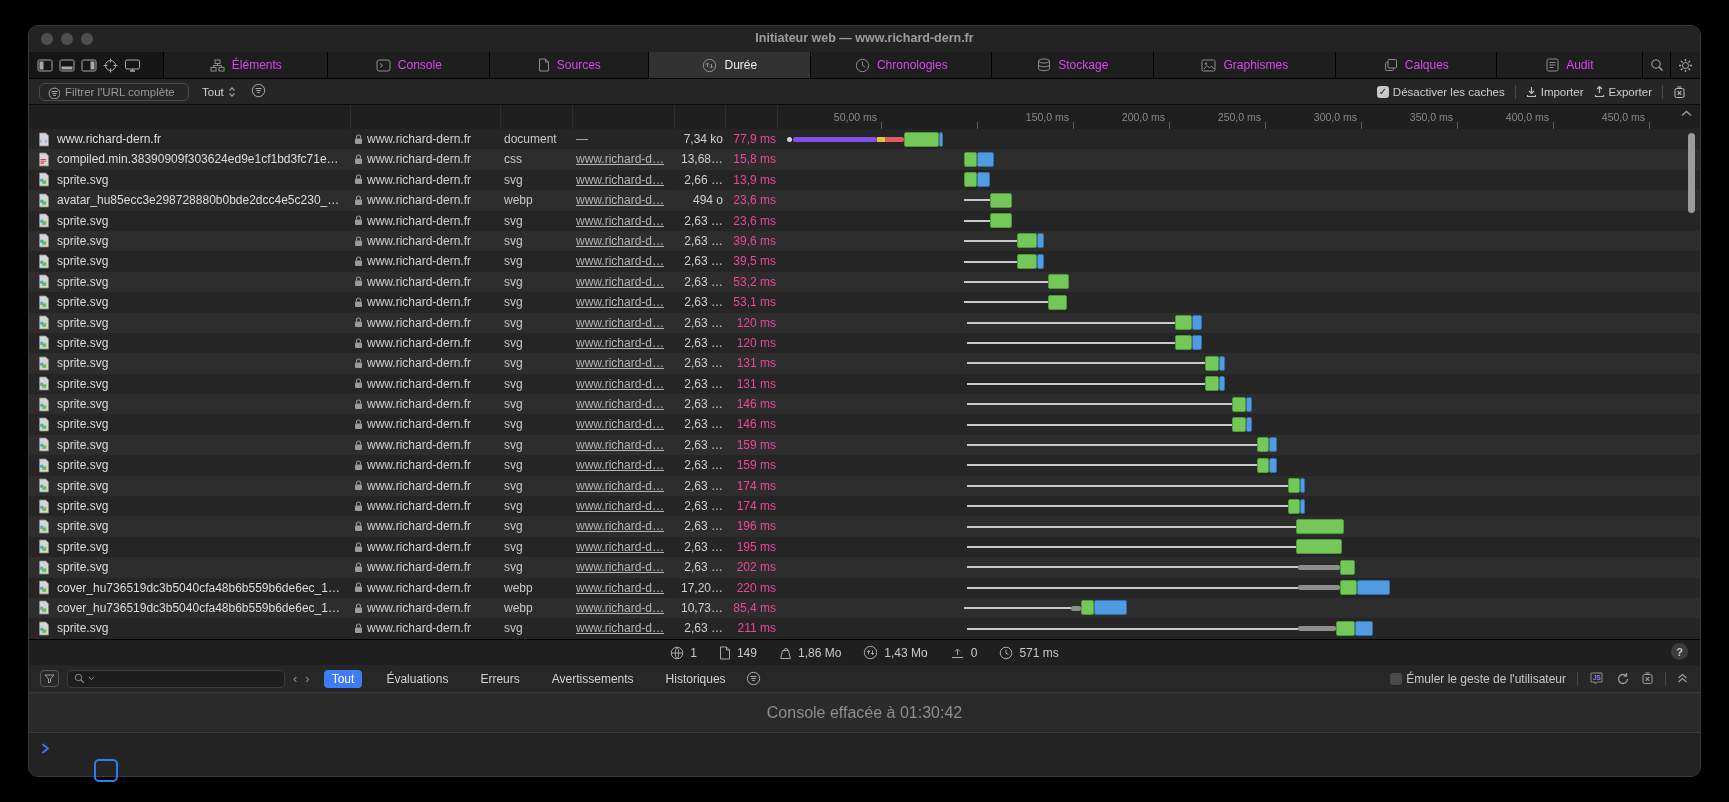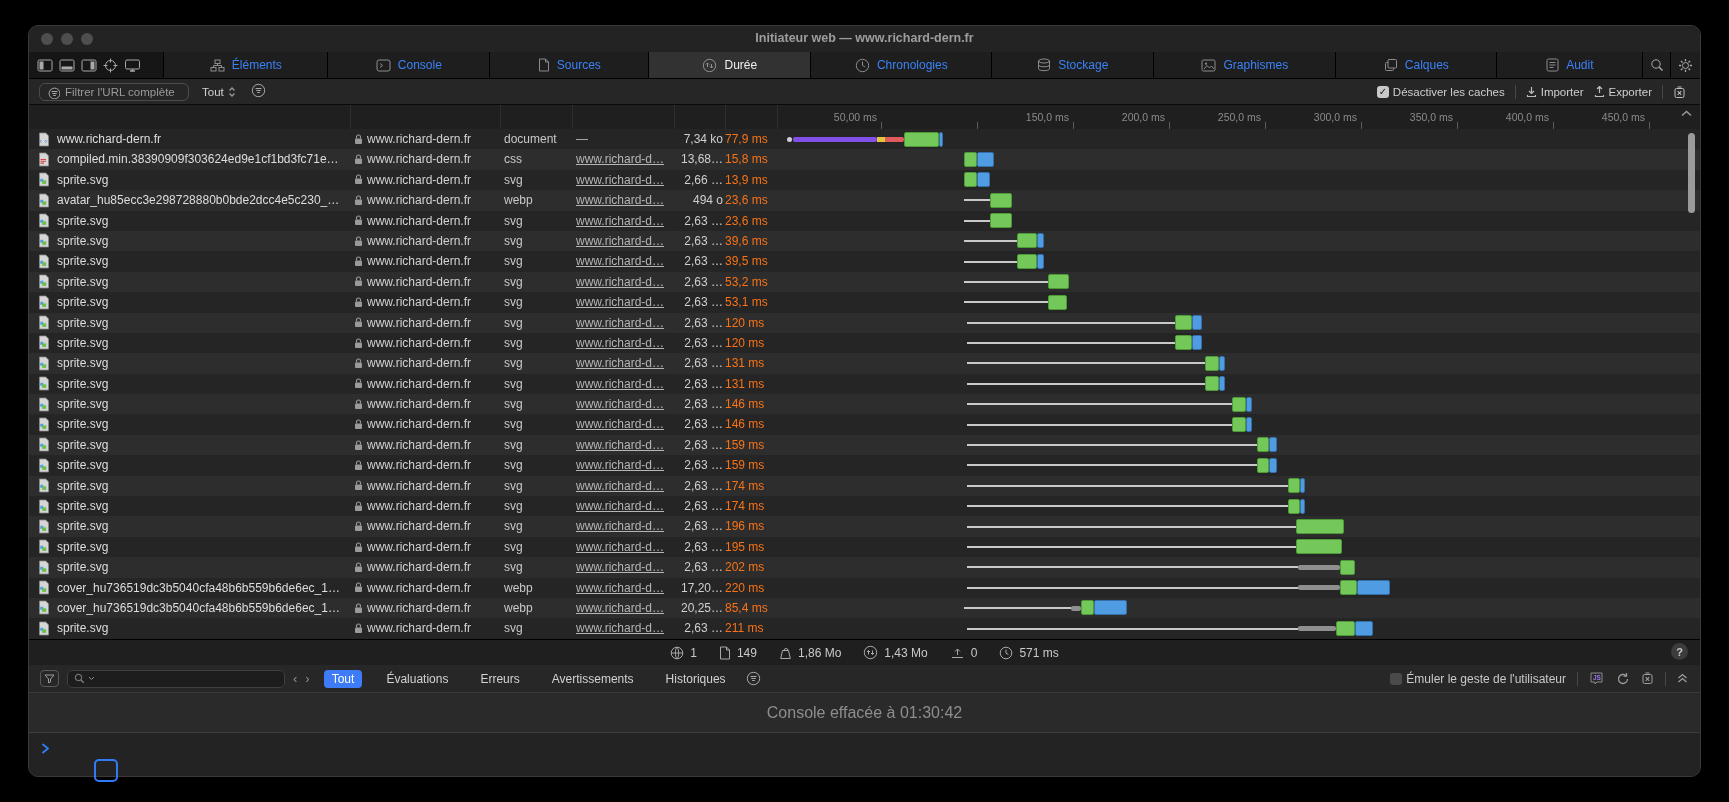--- a/index.html
+++ b/index.html
@@ -9,21 +9,21 @@
     border:1px solid #3a3a3a;border-radius:10px;overflow:hidden;color:#d6d6d6;font-size:12px;}
   
   .titlebar{position:absolute;left:0;top:0;width:100%;height:26px;background:#232323;}
   .traffic{position:absolute;top:7px;width:12px;height:12px;border-radius:50%;background:#4e4e4e;}
   .title{position:absolute;left:0;right:0;top:5px;text-align:center;color:#9d9d9d;font-size:12.5px;font-weight:700;}
   
   .tabbar{position:absolute;left:0;top:26px;width:100%;height:27px;background:#161616;display:flex;border-bottom:1px solid #000;}
   .winctrls{width:136px;display:flex;align-items:center;gap:6px;padding-left:8px;border-right:1px solid #000;}
   .winctrls svg{flex:none;}
   .tab{height:100%;display:flex;align-items:center;justify-content:center;gap:7px;background:#1e1e1e;
-    border-right:1px solid #000;color:#3b82f6;}
+    border-right:1px solid #000;color:#d946ef;}
   .tab.selected{background:#323232;color:#eee;}
   .tab svg{opacity:.8;}
   .iconbtn{height:100%;display:flex;align-items:center;justify-content:center;background:#1e1e1e;border-right:1px solid #000;}
   
   .filterbar{position:absolute;left:0;top:53px;width:100%;height:26px;background:#262626;border-bottom:1px solid #0a0a0a;}
   .pill{position:absolute;left:10px;top:4px;width:150px;height:18px;border:1px solid #4b4b4b;border-radius:6px;
     display:flex;align-items:center;gap:5px;padding:0 7px;color:#9a9a9a;font-size:11.5px;}
   .scope{position:absolute;left:173px;top:4px;height:18px;display:flex;align-items:center;gap:4px;color:#d0d0d0;font-size:11.5px;}
   .fcircle{position:absolute;left:222px;top:4px;}
   .fb-right{position:absolute;right:14px;top:0;height:26px;display:flex;align-items:center;gap:10px;color:#cfcfcf;font-size:11.5px;}
@@ -40,21 +40,21 @@
   .row{position:relative;width:100%;height:20.4px;}
   .row.even{background:#2d2d2d;}
   .cell{position:absolute;top:0;height:20.4px;line-height:20.4px;white-space:nowrap;overflow:hidden;}
   .c-icon{left:9px;top:2.5px;height:16px;}
   .c-name{left:28px;width:288px;color:#dedede;}
   .c-domain{left:325px;width:144px;color:#d2d2d2;display:flex;align-items:center;gap:4px;}
   .c-type{left:475px;width:66px;color:#c9c9c9;}
   .c-init{left:547px;width:96px;color:#b5b5b5;}
   .c-init .lnk{text-decoration:underline;color:#b5b5b5;}
   .c-size{left:645px;width:49px;text-align:right;color:#cfcfcf;}
-  .c-dur{left:696px;width:51px;text-align:left;color:#f97316;}
+  .c-dur{left:696px;width:51px;text-align:right;color:#ec4899;}
   .c-wf{left:747px;right:9px;top:0;height:20.4px;}
   
   .sg{position:absolute;}
   .sg.line{top:50%;height:2px;margin-top:-1px;background:#c9c9c9;}
   .sg.grayline{top:50%;height:5px;margin-top:-2.5px;background:#8f8f8f;border-radius:2px;}
   .sg.pline{top:50%;height:5px;margin-top:-2.5px;background:#8150e8;border-radius:2px;}
   .sg.yline{top:50%;height:5px;margin-top:-2.5px;background:#e6c33f;}
   .sg.rline{top:50%;height:5px;margin-top:-2.5px;background:#e15b5e;border-radius:0 2px 2px 0;}
   .sg.green{top:2.5px;height:15px;background:#74c759;border:1px solid #4e9a36;border-radius:2px;}
   .sg.blue{top:2.5px;height:15px;background:#4f9ce2;border:1px solid #356fa9;border-radius:2px;}
@@ -983,21 +983,21 @@
           <span>
             <svg width="9" height="11" viewBox="0 0 9 11" fill="none">
               <rect x="1" y="4.5" width="7" height="5.5" rx="1" fill="#9a9a9a"></rect>
               <path d="M2.5 4.5V3a2 2 0 014 0v1.5" stroke="#9a9a9a" stroke-width="1.1"></path>
             </svg>
           </span>
           <span>www.richard-dern.fr</span>
         </span>
         <span class="cell c-type">webp</span>
         <span class="cell c-init"><span class="lnk">www.richard-d…</span></span>
-        <span class="cell c-size">20,25…</span>
+        <span class="cell c-size">10,73…</span>
         <span class="cell c-dur">85,4 ms</span>
         <span class="cell c-wf">
           <div class="sg line" style="left: 187.56px; width: 107.52px;"></div>
           <div class="sg grayline" style="left: 295.08px; width: 9.6px;"></div>
           <div class="sg green" style="left: 304.68px; width: 13.44px;"></div>
           <div class="sg blue" style="left: 318.12px; width: 32.64px;"></div>
         </span>
       </div>
       <div class="row odd">
         <span class="cell c-icon">

